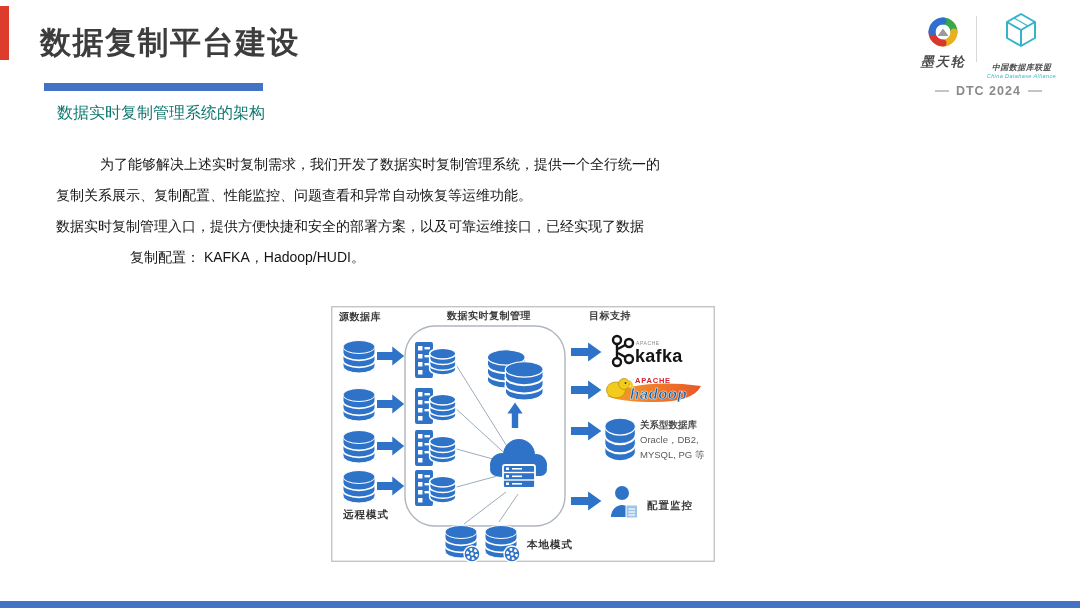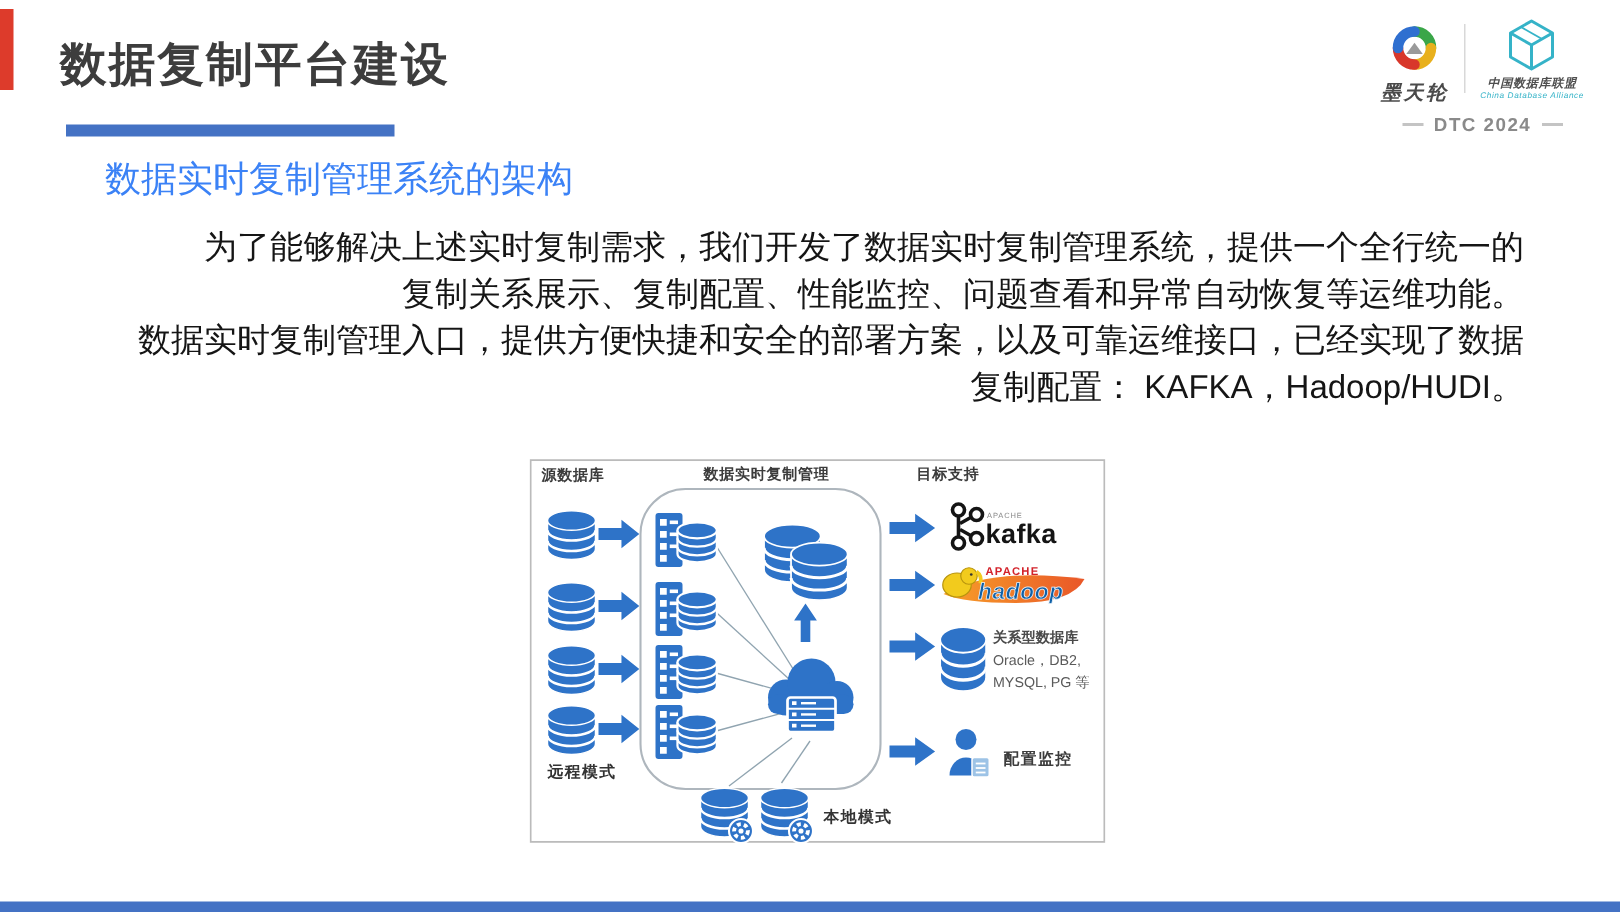--- a/index.html
+++ b/index.html
@@ -2,39 +2,39 @@
 <html><head>
 <meta charset="utf-8">
 <style>
   html,body{margin:0;padding:0;background:#ffffff;}
   body{font-family:"Liberation Sans","DejaVu Sans",sans-serif;}
   .slide{position:relative;width:1080px;height:608px;background:#fff;overflow:hidden;}
 
   .red-bar{position:absolute;left:0;top:6px;width:9px;height:54px;background:#dd3b2b;}
   .title{position:absolute;left:40px;top:22px;font-size:31px;font-weight:800;color:#3d3d3d;letter-spacing:1.5px;}
   .title-underline{position:absolute;left:44px;top:83px;width:219px;height:8px;background:#4472c4;}
-  .subtitle{position:absolute;left:70px;top:103px;font-size:24px;color:#3b82f6;}
-
-  .body-text{position:absolute;left:56px;top:149px;width:960px;font-size:22px;line-height:31px;color:#151515;text-align:right;}
+  .subtitle{position:absolute;left:57px;top:103px;font-size:16px;color:#0f766e;}
+
+  .body-text{position:absolute;left:56px;top:149px;width:960px;font-size:14px;line-height:31px;color:#151515;}
   .pline{white-space:nowrap;}
   .pline.indent{padding-left:44px;}
   .pline.bullet{padding-left:74px;}
 
   .branding{position:absolute;right:24px;top:12px;display:flex;flex-direction:column;align-items:center;}
   .logo-row{display:flex;align-items:flex-start;gap:10px;font-style:italic;}
   .logo{display:flex;flex-direction:column;align-items:center;}
   .logo-divider{width:1px;height:46px;background:#d8d8d8;margin-top:4px;}
   .modb-text{font-size:13px;font-weight:700;color:#4a4a4a;letter-spacing:2px;margin-top:1px;}
-  .alliance-text{font-size:8px;font-weight:700;color:#4f4f4f;margin-top:2px;letter-spacing:0.5px;}
+  .alliance-text{font-size:8px;font-weight:700;color:#4f4f4f;margin-top:14px;letter-spacing:0.5px;}
   .alliance-sub{font-size:5.5px;color:#35b3c8;letter-spacing:0.4px;}
   .event-badge{margin-top:5px;display:flex;align-items:center;gap:7px;}
   .event-badge .dash{display:inline-block;width:14px;height:2px;background:#c4c4c4;}
   .event-text{font-size:12.5px;font-weight:700;color:#8a8a8a;letter-spacing:1px;}
 
-  .diagram{position:absolute;left:353px;top:306px;width:384px;height:256px;text-decoration:underline;}
+  .diagram{position:absolute;left:331px;top:306px;width:384px;height:256px;text-decoration:underline;}
   .diagram svg{display:block;}
   text{font-family:"Liberation Sans","DejaVu Sans",sans-serif;}
   .dhead{font-size:10px;fill:#3c3c3c;font-weight:600;letter-spacing:0.5px;}
   .dmode{font-size:10.5px;fill:#333;font-weight:600;letter-spacing:1px;}
   .kf-apache{font-size:5px;fill:#8a8a8a;letter-spacing:0.6px;}
   .kf-name{font-size:18px;font-weight:700;fill:#141414;letter-spacing:0.3px;}
   .hd-apache{font-size:7.5px;font-weight:700;fill:#d3222a;letter-spacing:0.8px;}
   .hd-name{font-size:15px;font-weight:700;font-style:italic;fill:#1061a8;stroke:#eaf3fb;stroke-width:0.5px;letter-spacing:0.5px;}
   .rel-t{font-size:9.5px;fill:#4a4a4a;font-weight:600;}
   .rel-l{font-size:9.5px;fill:#5a5a5a;}

